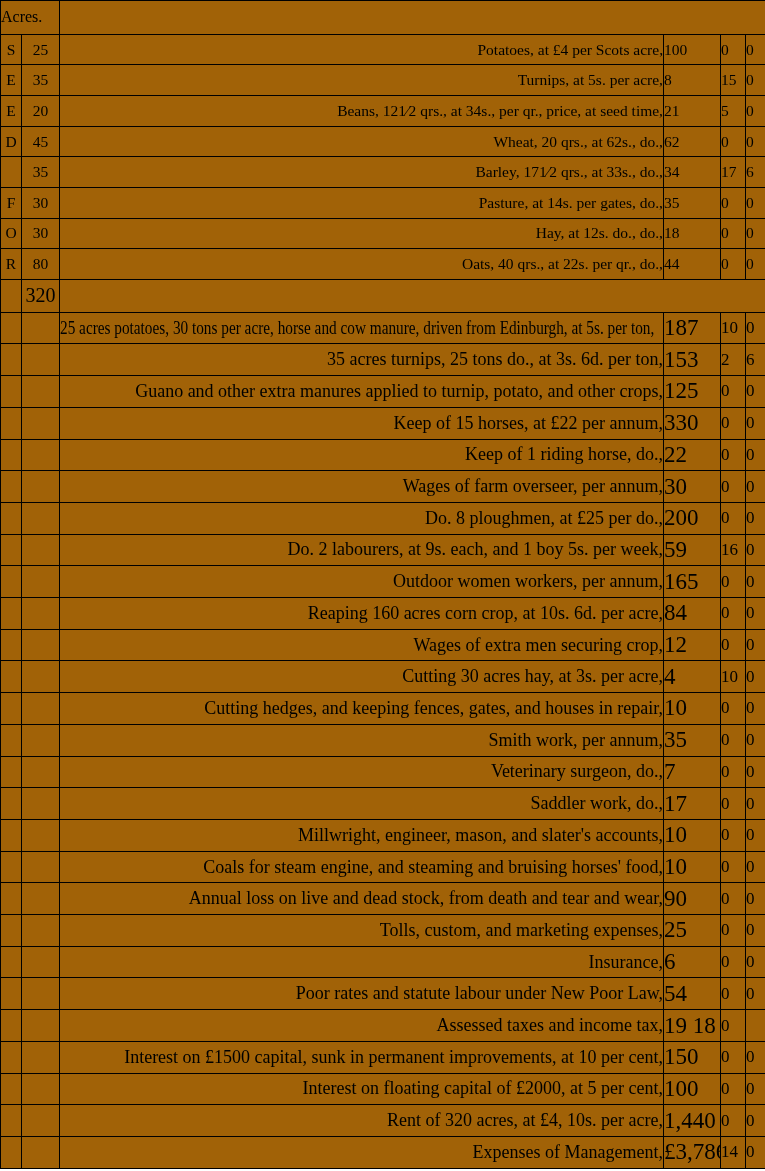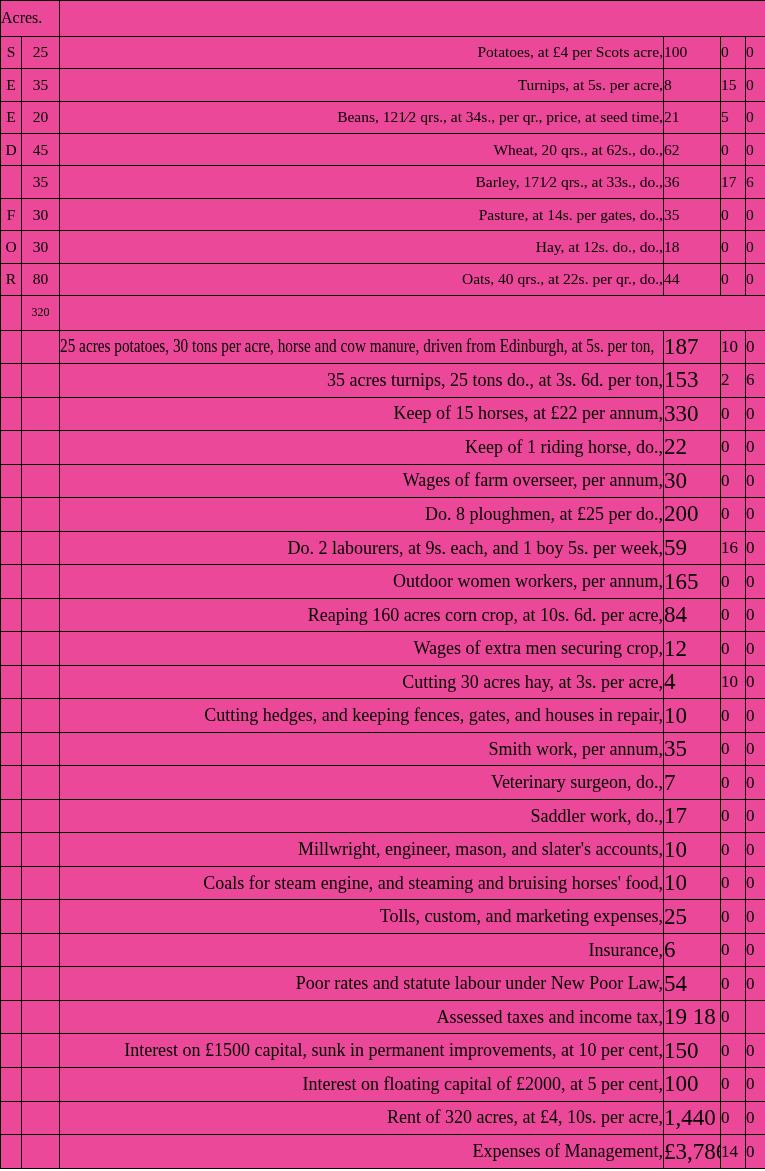--- a/index.html
+++ b/index.html
@@ -6,21 +6,21 @@
   body {
     width: 765px; height: 1171px; overflow: hidden;
     font-family: "Liberation Serif", "DejaVu Serif", serif;
     color: #000000;
   }
   table.acct {
     border-collapse: collapse;
     table-layout: fixed;
     width: 765px;
     height: 1169px;
-    background: #ec4899;
+    background: #a16207;
   }
   table.acct td {
     border: 1px solid #000000;
     vertical-align: middle;
     padding: 0;
     overflow: hidden;
   }
   
   td.c-letter   { text-align: center; font-size: 16px; }
   td.c-acres    { text-align: center; font-size: 16px; }
@@ -30,21 +30,21 @@
   td.c-pence    { text-align: left; padding: 0 0 0 4px; }
   td.c-merged   { }
   
   tr.r-header   { height: 32px; }
   td.c-acres-hdr { text-align: left; padding: 0 0 0 5px; font-size: 16px; }
   td.c-hdr-rest  { }
   
   tr.r-crop  { height: 29px; }
   tr.r-crop td  { font-size: 15.5px; }
   tr.r-total { height: 31px; }
-  tr.r-total td { font-size: 12px; }
+  tr.r-total td { font-size: 20px; }
   tr.r-exp   { height: 30px; }
   tr.r-exp td   { font-size: 18px; }
   tr.r-exp td.c-pounds { font-size: 23px; }
   tr.r-exp td.c-shill  { font-size: 17px; }
   tr.r-exp td.c-pence  { font-size: 17px; }
   
   span.fit {
     display: inline-block;
     white-space: nowrap;
     transform-origin: 0 50%;
@@ -97,21 +97,21 @@
         <td class="c-acres">45</td>
         <td class="c-desc"><span class="fit">Wheat, 20 qrs., at 62s., do.,</span></td>
         <td class="c-pounds">62</td>
         <td class="c-shill">0</td>
         <td class="c-pence">0</td>
       </tr>
       <tr class="r-crop">
         <td class="c-letter"></td>
         <td class="c-acres">35</td>
         <td class="c-desc"><span class="fit">Barley, 171⁄2 qrs., at 33s., do.,</span></td>
-        <td class="c-pounds">36</td>
+        <td class="c-pounds">34</td>
         <td class="c-shill">17</td>
         <td class="c-pence">6</td>
       </tr>
       <tr class="r-crop">
         <td class="c-letter">F</td>
         <td class="c-acres">30</td>
         <td class="c-desc"><span class="fit">Pasture, at 14s. per gates, do.,</span></td>
         <td class="c-pounds">35</td>
         <td class="c-shill">0</td>
         <td class="c-pence">0</td>
@@ -149,20 +149,28 @@
         <td class="c-letter"></td>
         <td class="c-acres"></td>
         <td class="c-desc"><span class="fit">35 acres turnips, 25 tons do., at 3s. 6d. per ton,</span></td>
         <td class="c-pounds">153</td>
         <td class="c-shill">2</td>
         <td class="c-pence">6</td>
       </tr>
       <tr class="r-exp">
         <td class="c-letter"></td>
         <td class="c-acres"></td>
+        <td class="c-desc"><span class="fit">Guano and other extra manures applied to turnip, potato, and other crops,</span></td>
+        <td class="c-pounds">125</td>
+        <td class="c-shill">0</td>
+        <td class="c-pence">0</td>
+      </tr>
+      <tr class="r-exp">
+        <td class="c-letter"></td>
+        <td class="c-acres"></td>
         <td class="c-desc"><span class="fit">Keep of 15 horses, at £22 per annum,</span></td>
         <td class="c-pounds">330</td>
         <td class="c-shill">0</td>
         <td class="c-pence">0</td>
       </tr>
       <tr class="r-exp">
         <td class="c-letter"></td>
         <td class="c-acres"></td>
         <td class="c-desc"><span class="fit">Keep of 1 riding horse, do.,</span></td>
         <td class="c-pounds">22</td>
@@ -263,20 +271,28 @@
         <td class="c-desc"><span class="fit">Millwright, engineer, mason, and slater's accounts,</span></td>
         <td class="c-pounds">10</td>
         <td class="c-shill">0</td>
         <td class="c-pence">0</td>
       </tr>
       <tr class="r-exp">
         <td class="c-letter"></td>
         <td class="c-acres"></td>
         <td class="c-desc"><span class="fit">Coals for steam engine, and steaming and bruising horses' food,</span></td>
         <td class="c-pounds">10</td>
+        <td class="c-shill">0</td>
+        <td class="c-pence">0</td>
+      </tr>
+      <tr class="r-exp">
+        <td class="c-letter"></td>
+        <td class="c-acres"></td>
+        <td class="c-desc"><span class="fit">Annual loss on live and dead stock, from death and tear and wear,</span></td>
+        <td class="c-pounds">90</td>
         <td class="c-shill">0</td>
         <td class="c-pence">0</td>
       </tr>
       <tr class="r-exp">
         <td class="c-letter"></td>
         <td class="c-acres"></td>
         <td class="c-desc"><span class="fit">Tolls, custom, and marketing expenses,</span></td>
         <td class="c-pounds">25</td>
         <td class="c-shill">0</td>
         <td class="c-pence">0</td>

